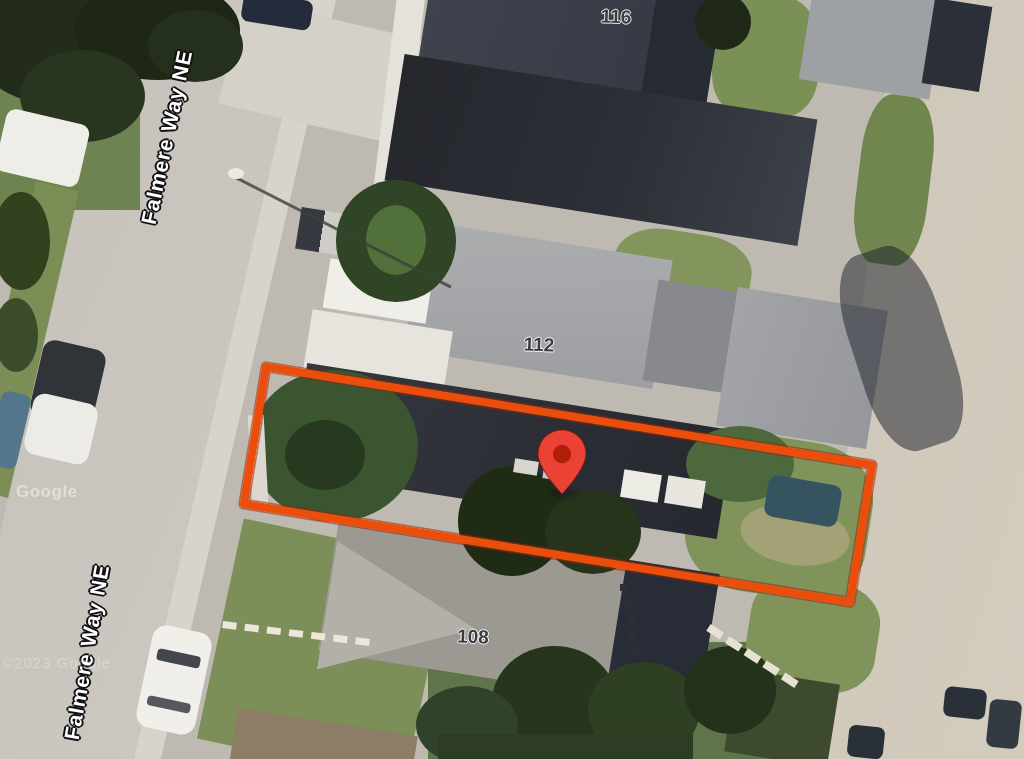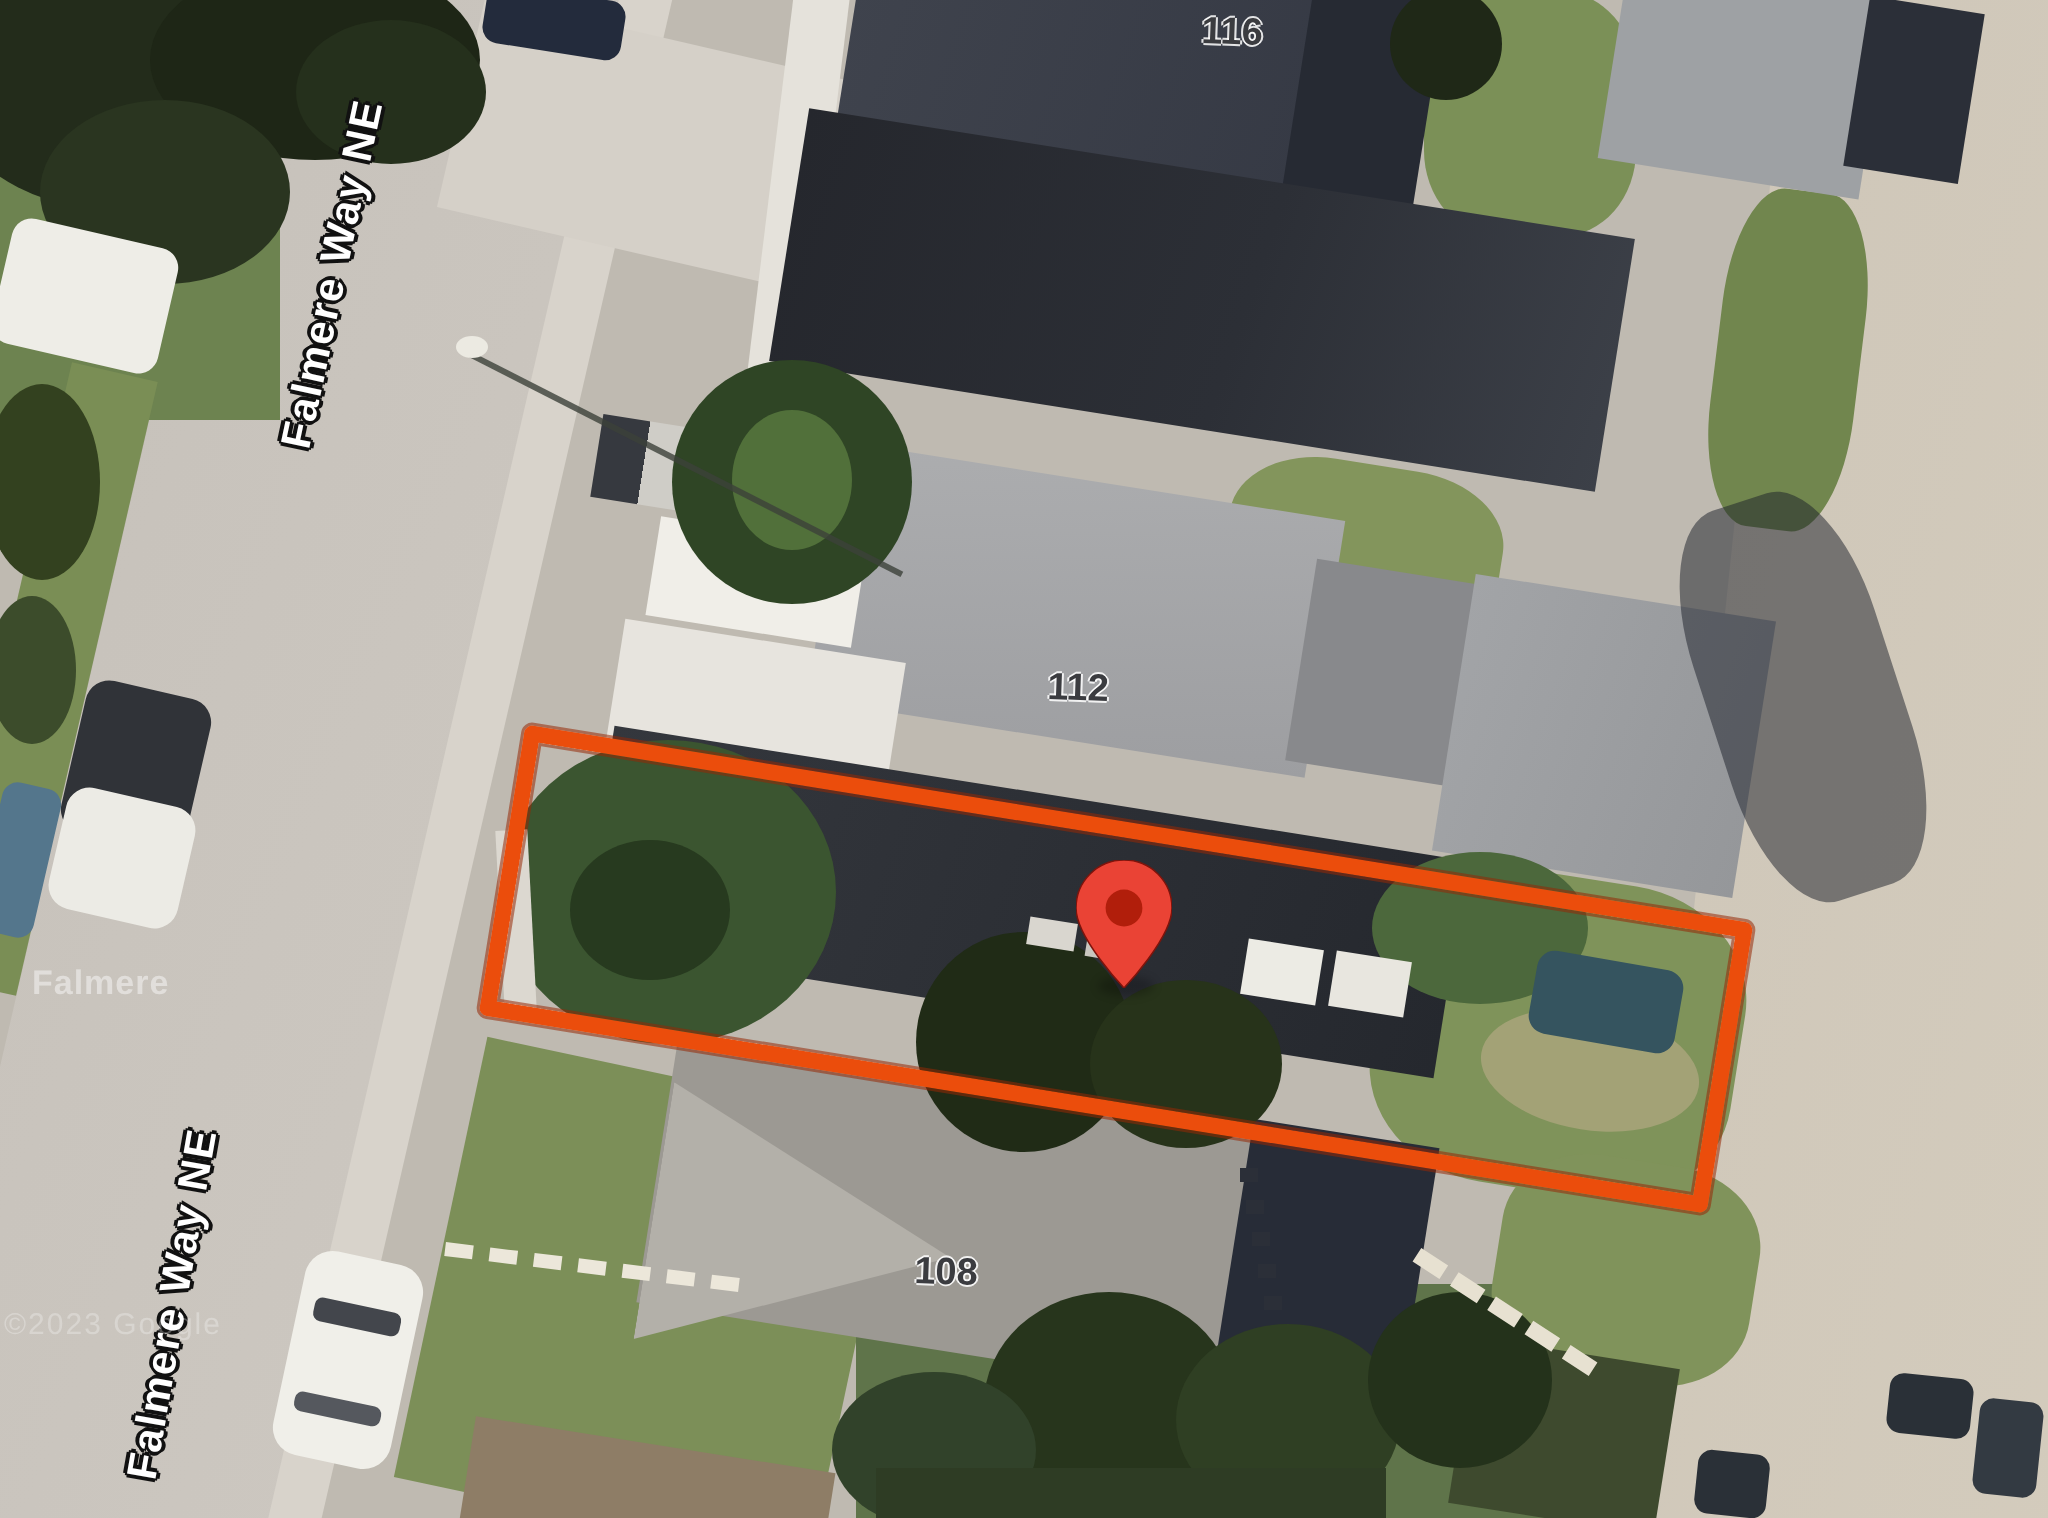--- a/index.html
+++ b/index.html
@@ -130,16 +130,16 @@
     <circle cx="12" cy="12" r="4.6" fill="#b11e0b"></circle>
   </svg>
 
   <div class="abs street-label" style="left:167px;top:137px;transform:translate(-50%,-50%) rotate(-78deg);">Falmere Way NE</div>
   <div class="abs street-label" style="left:87px;top:652px;transform:translate(-50%,-50%) rotate(-80deg);">Falmere Way NE</div>
 
   <div class="abs house-num" style="left:616px;top:17px;transform:translate(-50%,-50%) rotate(2deg);">116</div>
   <div class="abs house-num" style="left:539px;top:345px;transform:translate(-50%,-50%) rotate(2deg);">112</div>
   <div class="abs house-num" style="left:473px;top:637px;transform:translate(-50%,-50%) rotate(2deg);">108</div>
 
-  <div class="abs wm" style="left:16px;top:482px;font-size:17px;font-weight:bold;color:rgba(255,255,255,0.45);letter-spacing:.5px;">Falmere</div>
+  <div class="abs wm" style="left:16px;top:482px;font-size:17px;font-weight:bold;color:rgba(255,255,255,0.45);letter-spacing:.5px;">Google</div>
   <div class="abs wm" style="left:2px;top:654px;font-size:15px;color:rgba(255,255,255,0.28);letter-spacing:1px;">©2023 Google</div>
 
 </div>
 
 </body></html>

